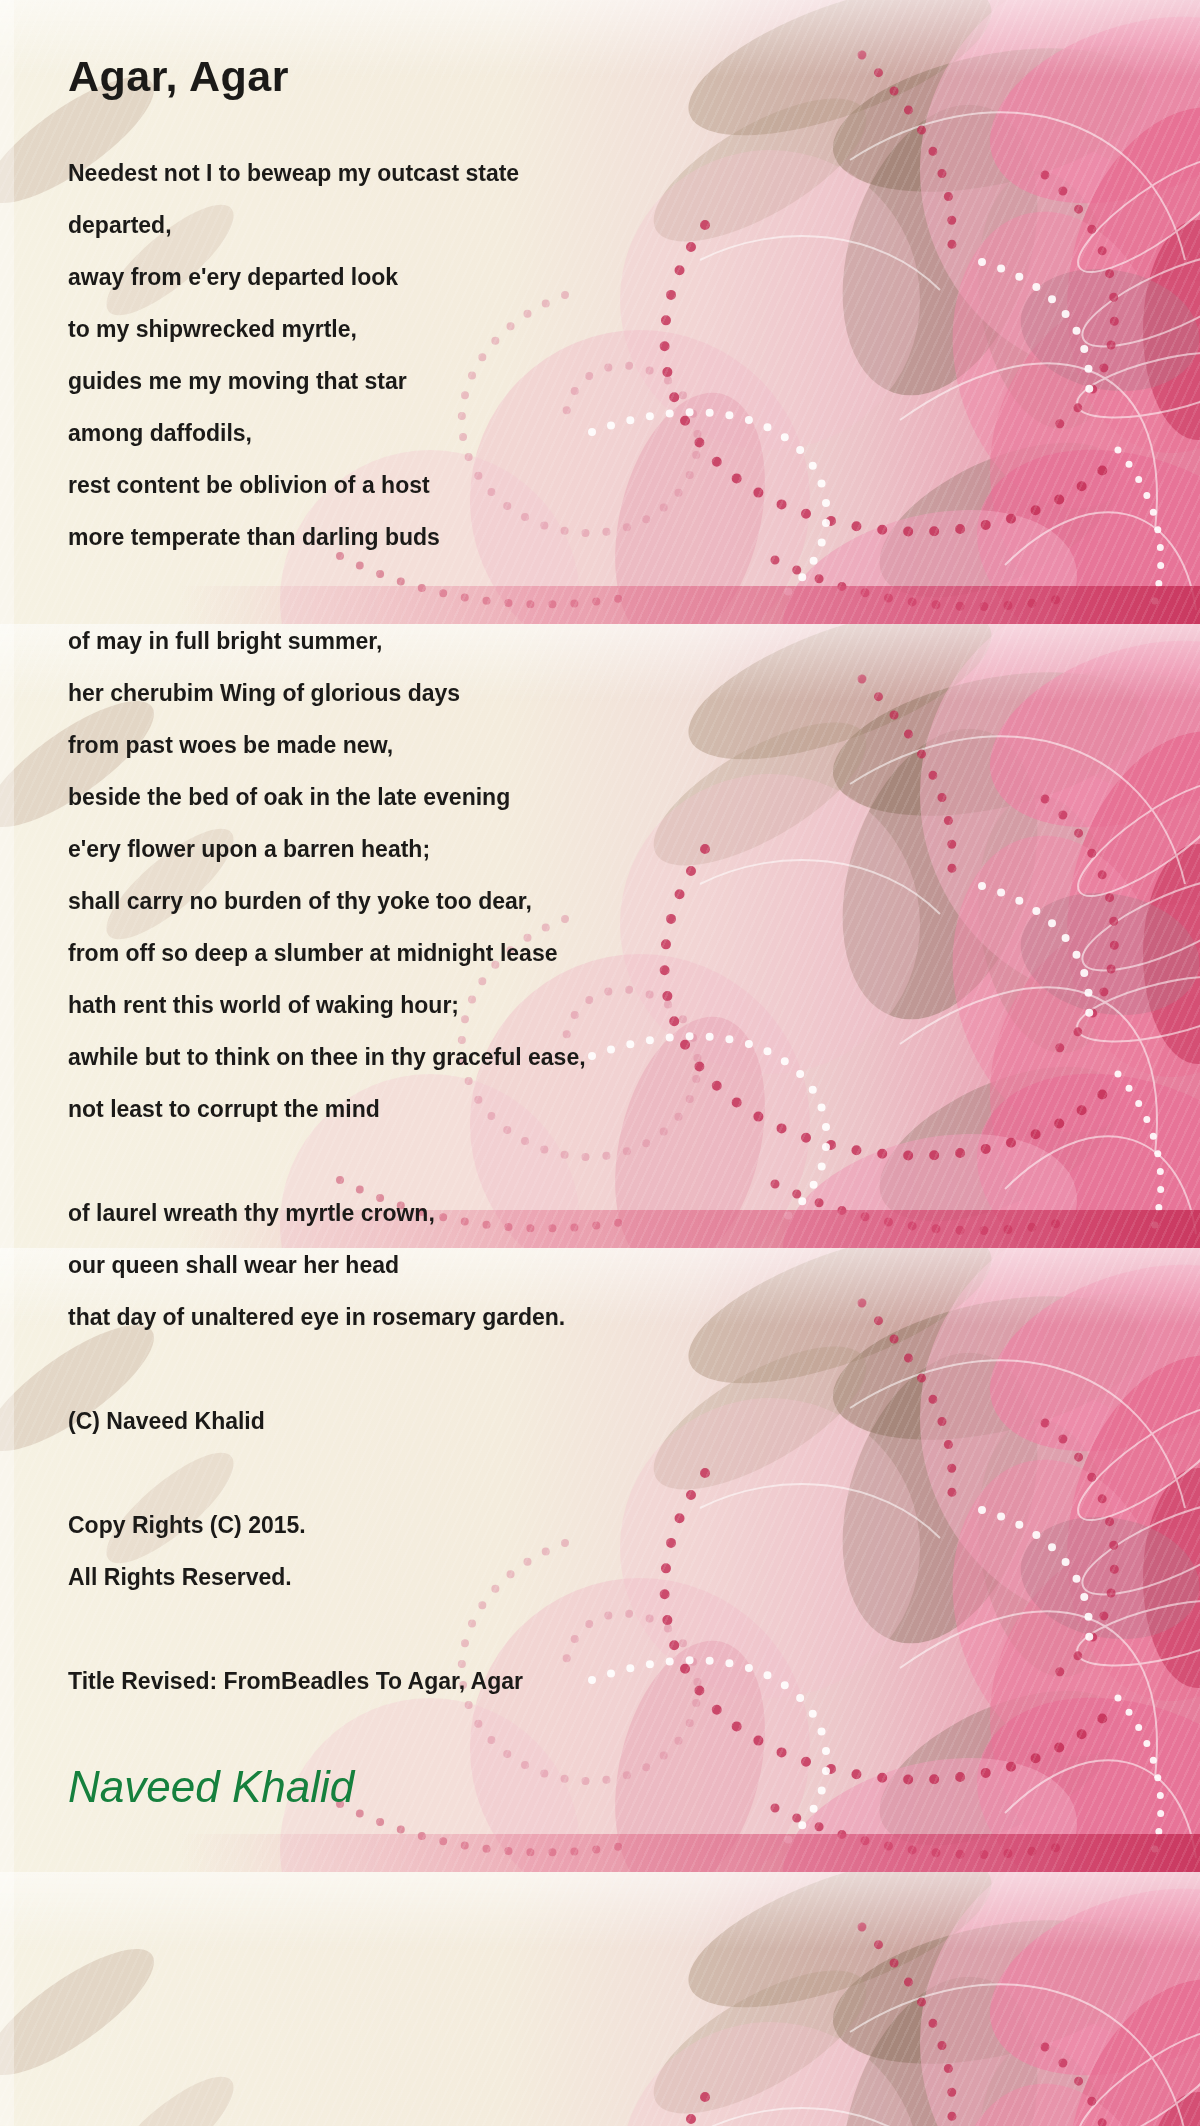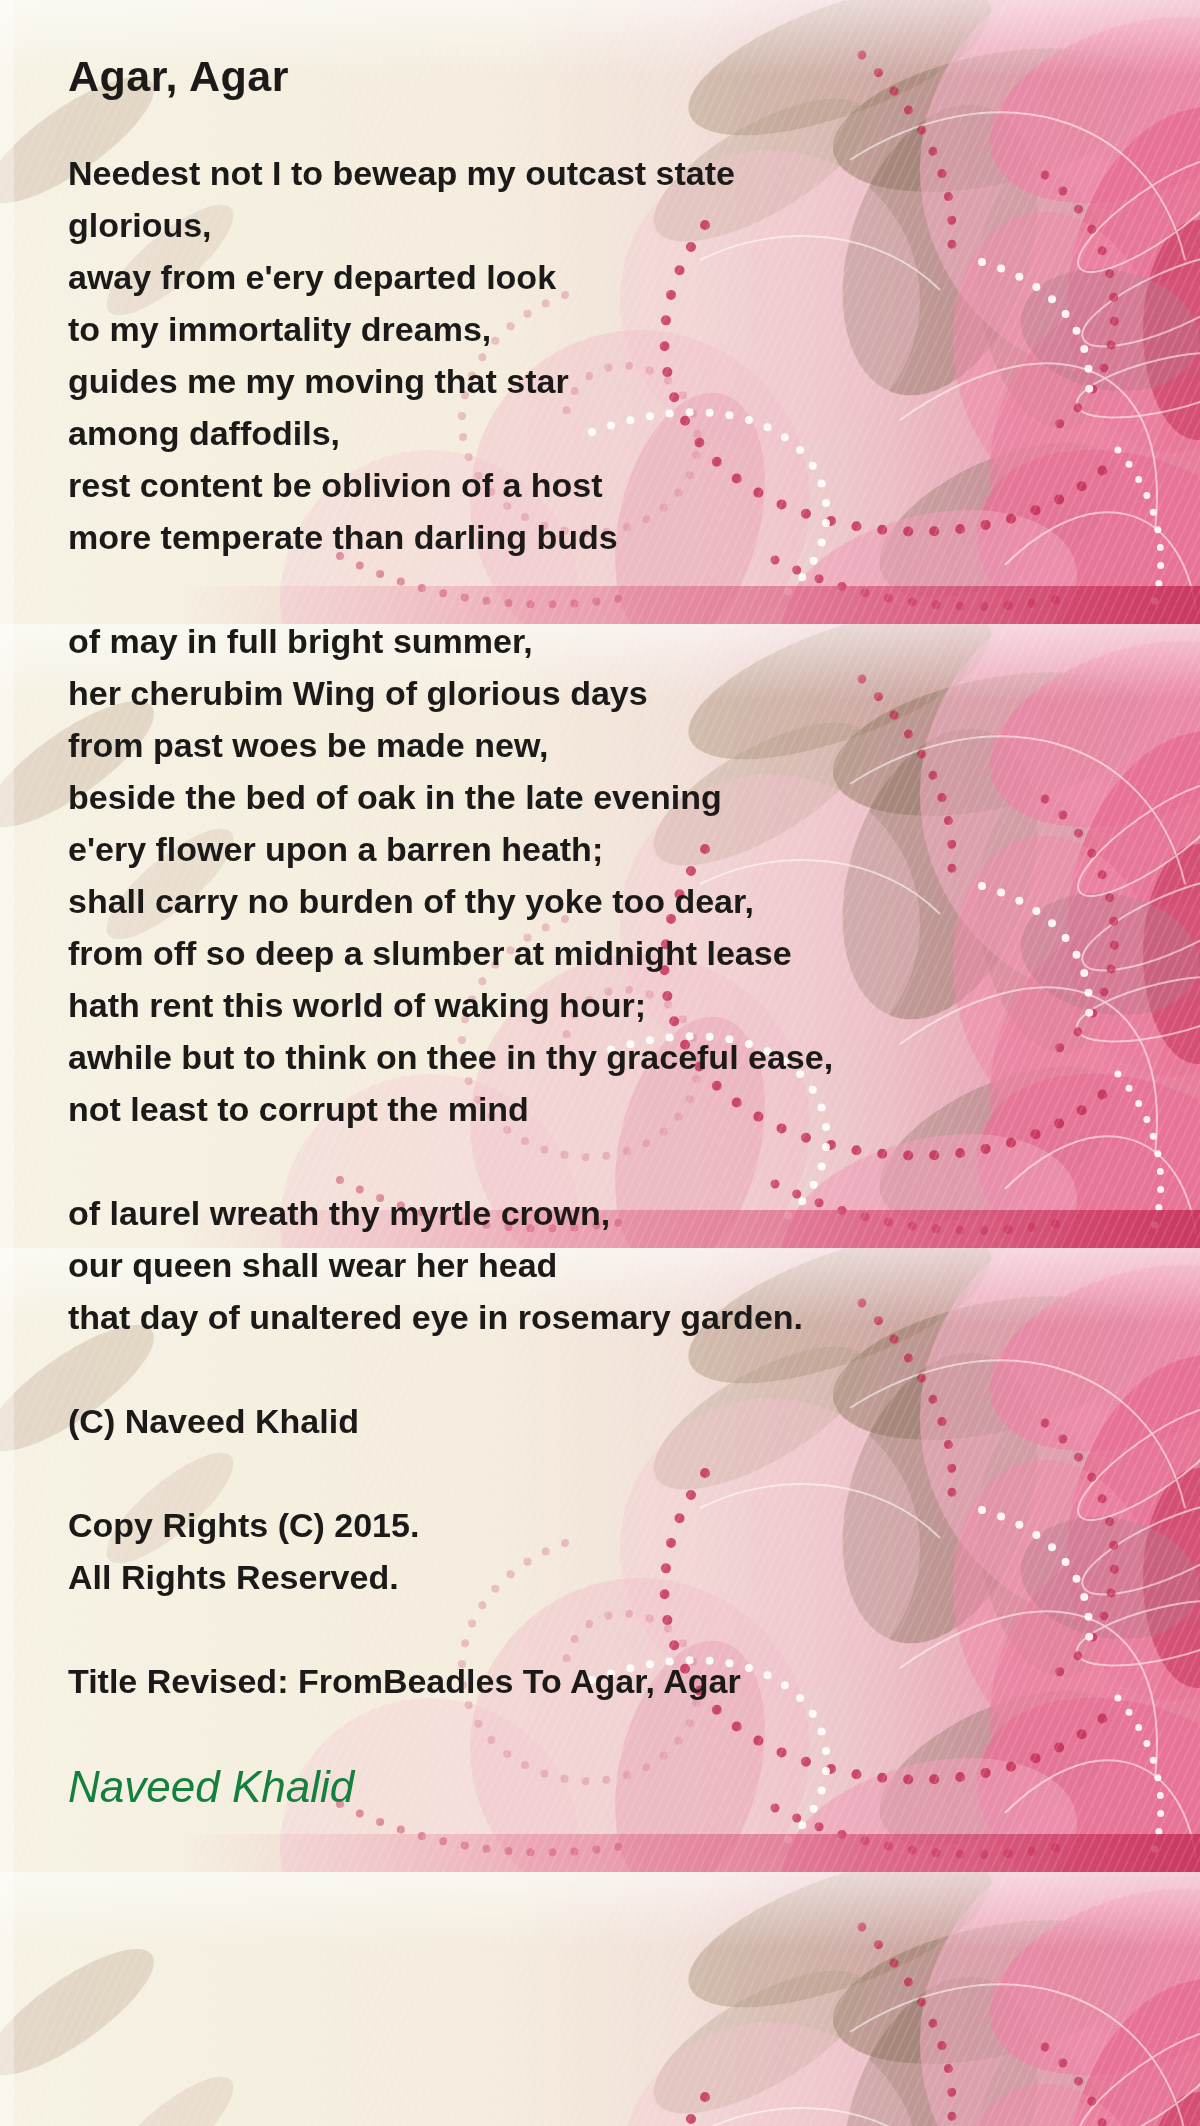--- a/index.html
+++ b/index.html
@@ -23,21 +23,21 @@
   }
   .content {
     position:absolute; inset:0; padding:48px 32px 0 68px;
     color:#1b1a18;
   }
   .title {
     margin:0 0 43px 0; font-size:43px; font-weight:bold; line-height:56px;
     letter-spacing:0.5px;
   }
   .group { margin:0 0 52px 0; }
-  .line  { font-size:34px; font-weight:bold; line-height:52px; }
+  .line  { font-size:23px; font-weight:bold; line-height:52px; }
   .signature {
     font-size:44px; font-style:italic; font-weight:normal;
     line-height:56px; color:#15803d;
   }
 </style>
 </head>
 <body>
 
 <div class="page">
   <div class="bg">
@@ -362,23 +362,23 @@
   </svg>
 </div>
   </div>
 
   <div class="content">
     <h1 class="title">Agar, Agar</h1>
 
     <div>
       <div class="group">
           <div class="line">Needest not I to beweap my outcast state</div>
-          <div class="line">glorious,</div>
+          <div class="line">departed,</div>
           <div class="line">away from e'ery departed look</div>
-          <div class="line">to my immortality dreams,</div>
+          <div class="line">to my shipwrecked myrtle,</div>
           <div class="line">guides me my moving that star</div>
           <div class="line">among daffodils,</div>
           <div class="line">rest content be oblivion of a host</div>
           <div class="line">more temperate than darling buds</div>
         </div>
       <div class="group">
           <div class="line">of may in full bright summer,</div>
           <div class="line">her cherubim Wing of glorious days</div>
           <div class="line">from past woes be made new,</div>
           <div class="line">beside the bed of oak in the late evening</div>

